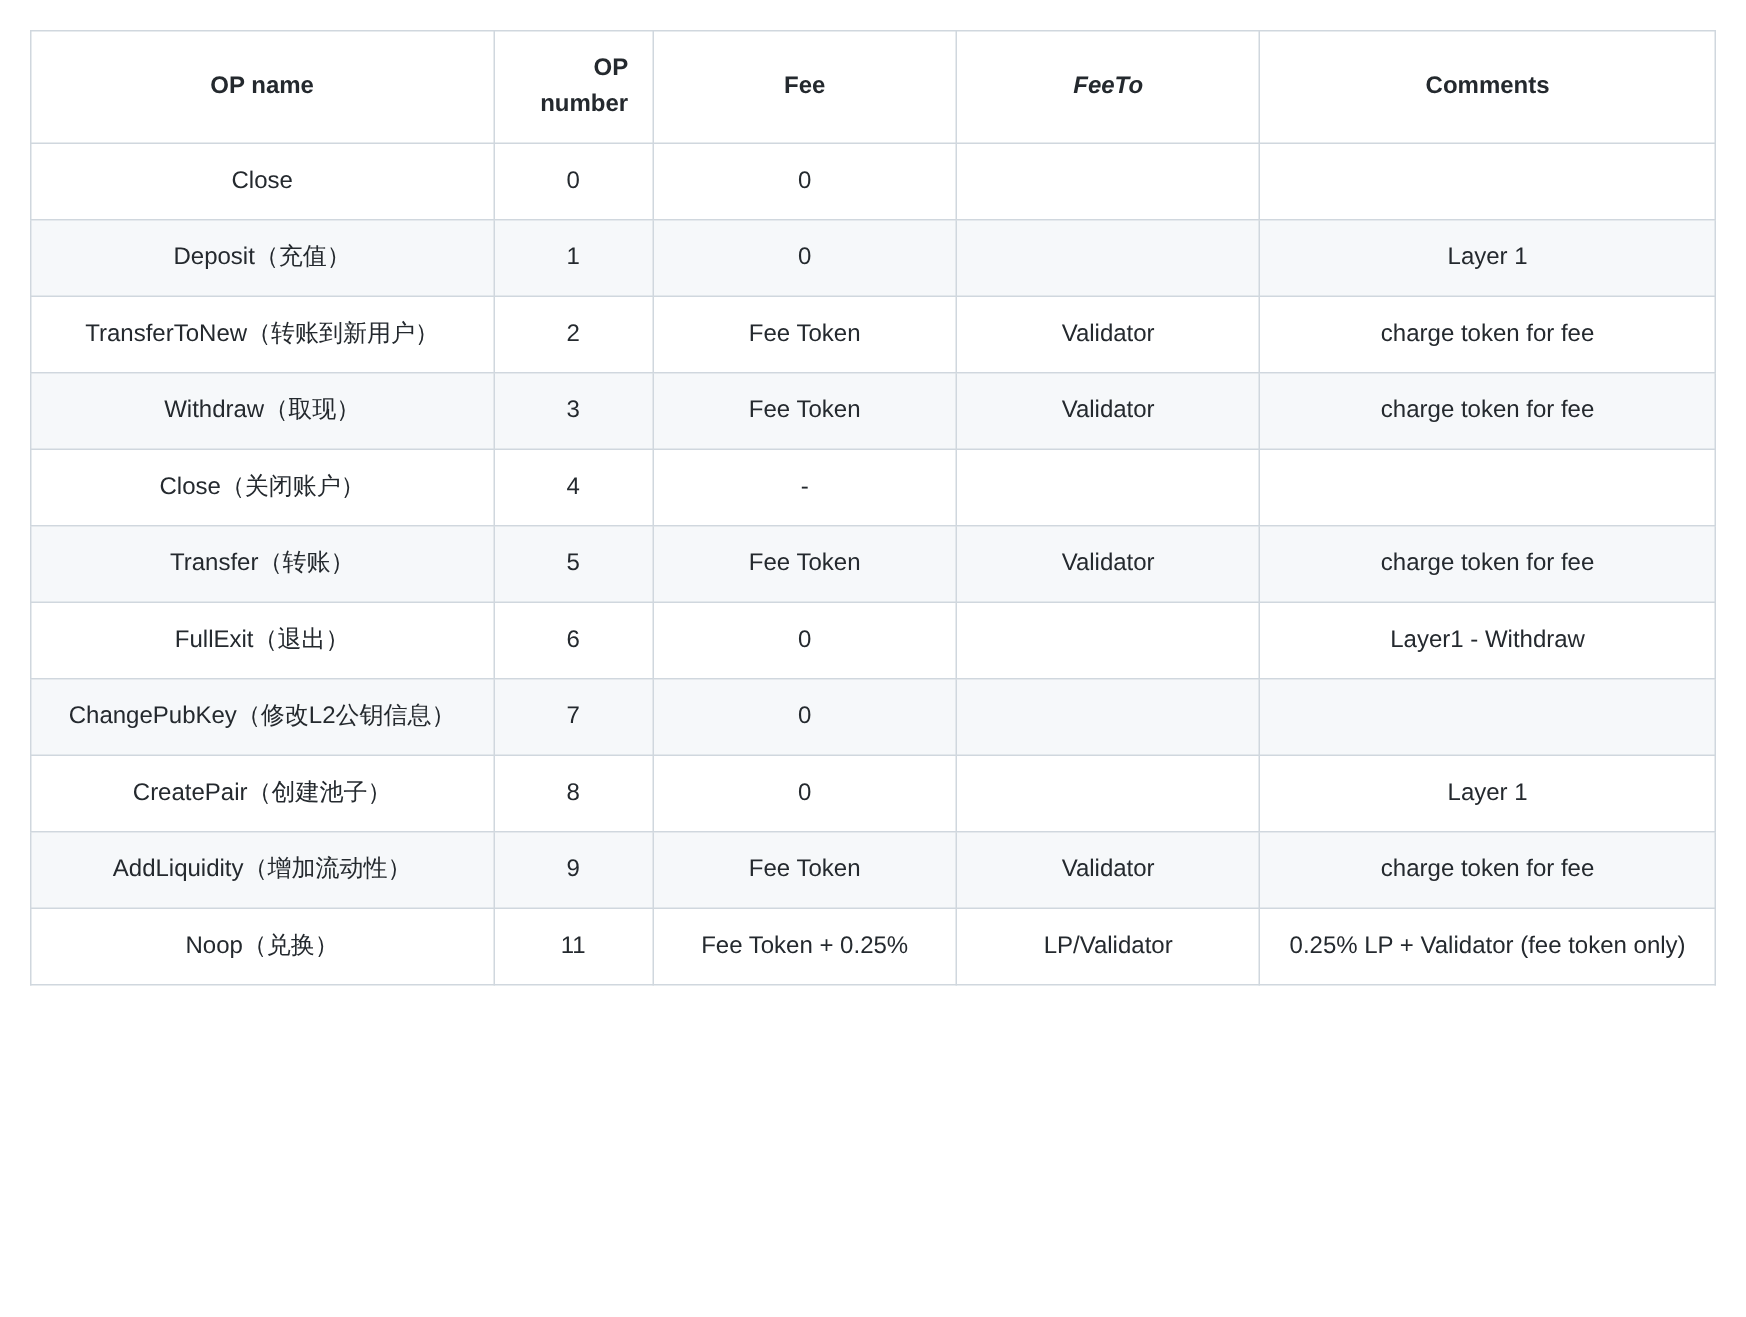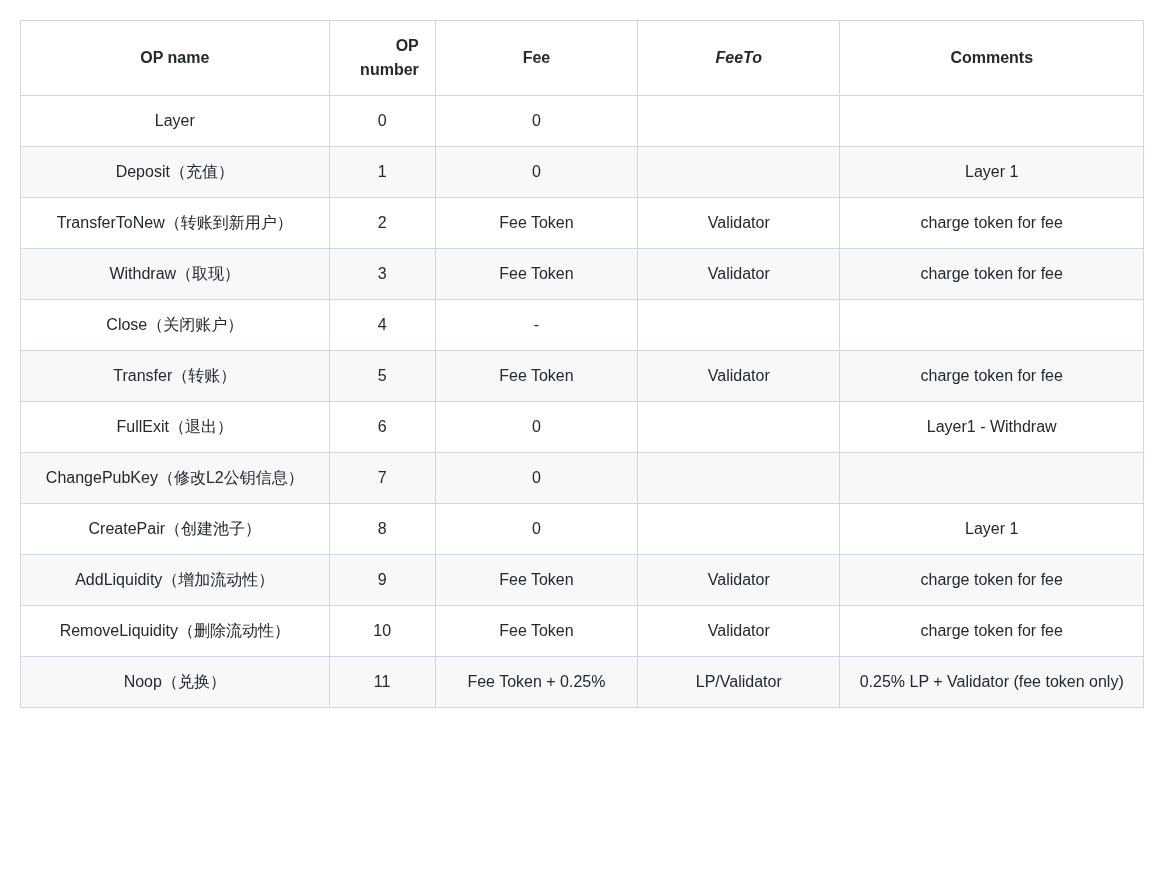--- a/index.html
+++ b/index.html
@@ -51,21 +51,21 @@
     <tr>
       <th class="col-opname">OP name</th>
       <th class="col-opnumber">OP number</th>
       <th class="col-fee">Fee</th>
       <th class="col-feeto">FeeTo</th>
       <th class="col-comments">Comments</th>
     </tr>
   </thead>
   <tbody>
     <tr>
-      <td>Layer</td>
+      <td>Close</td>
       <td>0</td>
       <td>0</td>
       <td></td>
       <td></td>
     </tr>
     <tr>
       <td>Deposit（充值）</td>
       <td>1</td>
       <td>0</td>
       <td></td>
@@ -121,27 +121,20 @@
       <td>Layer 1</td>
     </tr>
     <tr>
       <td>AddLiquidity（增加流动性）</td>
       <td>9</td>
       <td>Fee Token</td>
       <td>Validator</td>
       <td>charge token for fee</td>
     </tr>
     <tr>
-      <td>RemoveLiquidity（删除流动性）</td>
-      <td>10</td>
-      <td>Fee Token</td>
-      <td>Validator</td>
-      <td>charge token for fee</td>
-    </tr>
-    <tr>
       <td>Noop（兑换）</td>
       <td>11</td>
       <td>Fee Token + 0.25%</td>
       <td>LP/Validator</td>
       <td>0.25% LP + Validator (fee token only)</td>
     </tr>
   </tbody>
 </table>
 
 </body></html>

